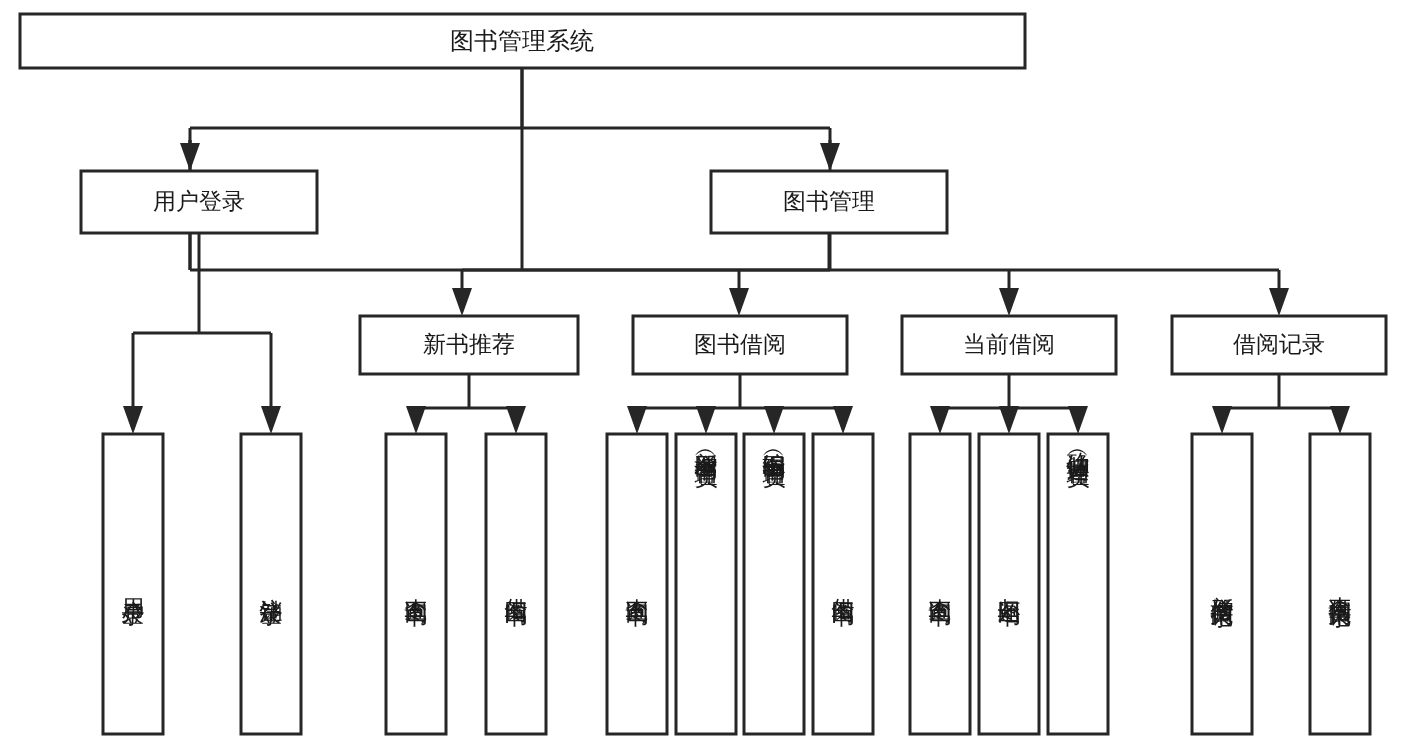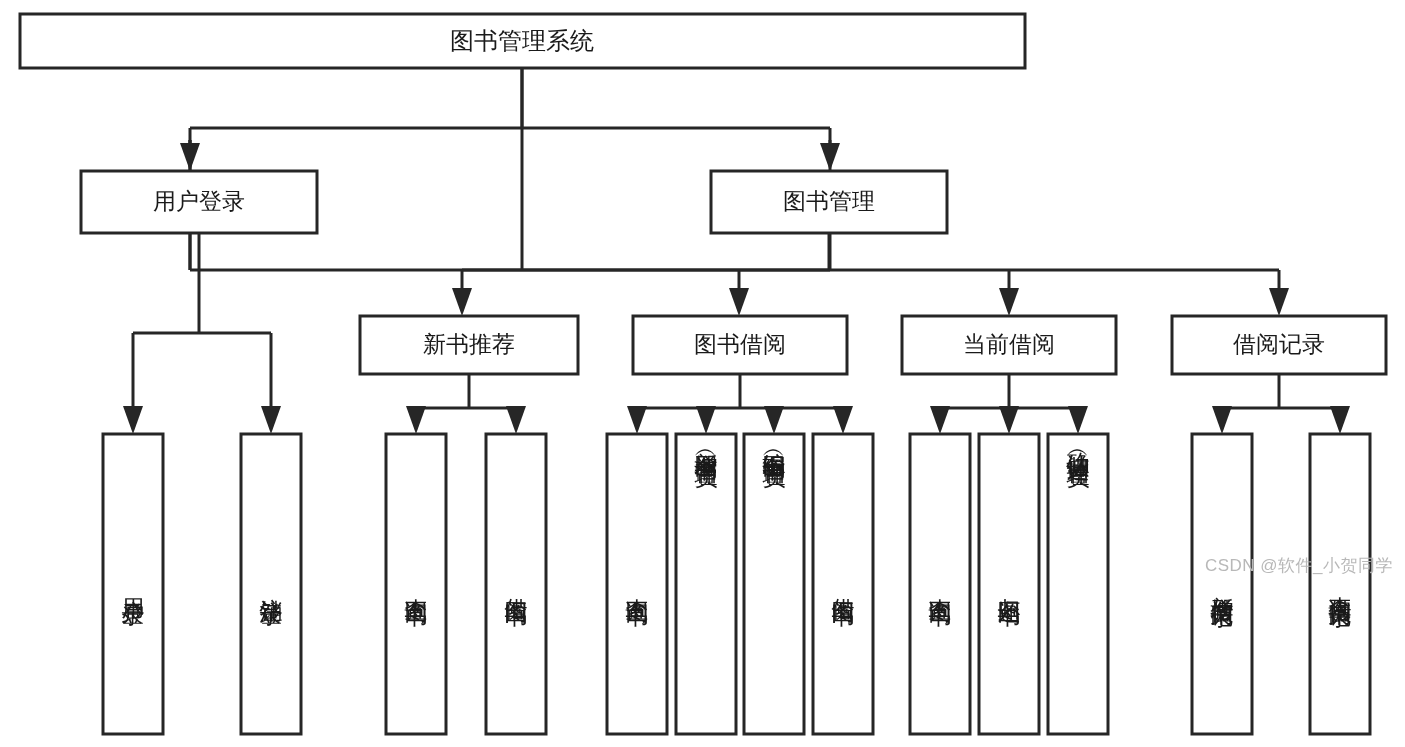--- a/index.html
+++ b/index.html
@@ -263,15 +263,14 @@
     <span class="leaf-label">确认归还（管理员）</span>
   </div>
 
   <div class="leaf-label-wrap" style="left:1192px; top:434px; width:60px; height:300px;">
     <span class="leaf-label">新增借阅记录</span>
   </div>
   <div class="leaf-label-wrap" style="left:1310px; top:434px; width:60px; height:300px;">
     <span class="leaf-label">查询借阅记录</span>
   </div>
 
-  <div class="watermark">CSDN @软件_小贺同学</div>
 
 </div>
 
 </body></html>

